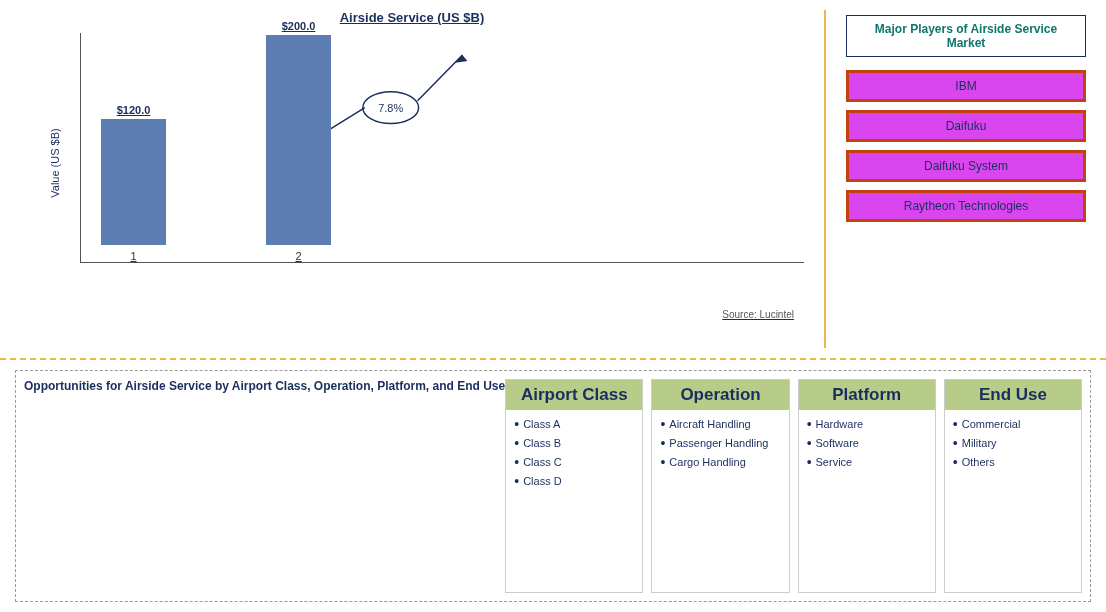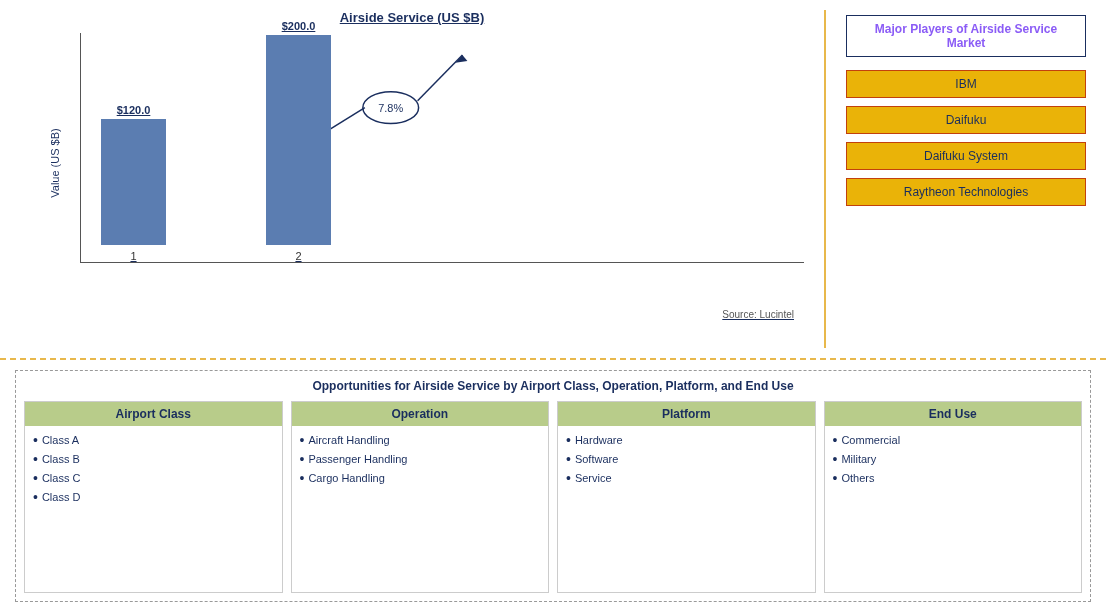--- a/index.html
+++ b/index.html
@@ -137,47 +137,47 @@
       padding: 15px 20px;
       gap: 8px;
     }
 
     .players-title-box {
       border: 1.5px solid #1a2e5e;
       padding: 6px 12px;
       text-align: center;
       font-size: 12px;
       font-weight: bold;
-      color: #8b5cf6;
+      color: #0f766e;
       width: 100%;
       margin-bottom: 5px;
     }
 
     .player-box {
-      border: 1px solid #c2410c;
+      border: 3px solid #c2410c;
       width: 100%;
       padding: 6px 10px;
       text-align: center;
       font-size: 12px;
       color: #1a2e5e;
-      background: #eab308;
+      background: #d946ef;
     }
 
     
     .bottom-section {
       flex: 1;
       padding: 10px 15px;
     }
 
     .opportunities-box {
       border: 1.5px dashed #999;
       width: 100%;
       height: 100%;
       display: flex;
-      flex-direction: column;
+      flex-direction: row;
       padding: 8px;
     }
 
     .opportunities-title {
       text-align: center;
       font-size: 12px;
       font-weight: bold;
       color: #1a2e5e;
       margin-bottom: 8px;
     }
@@ -192,21 +192,21 @@
       flex: 1;
       display: flex;
       flex-direction: column;
       border: 1px solid #ccc;
     }
 
     .category-header {
       background: #b8cc8a;
       text-align: center;
       padding: 5px 4px;
-      font-size: 12px;
+      font-size: 17px;
       font-weight: bold;
       color: #1a2e5e;
     }
 
     .category-items {
       padding: 8px 8px;
       display: flex;
       flex-direction: column;
       gap: 6px;
       flex: 1;

